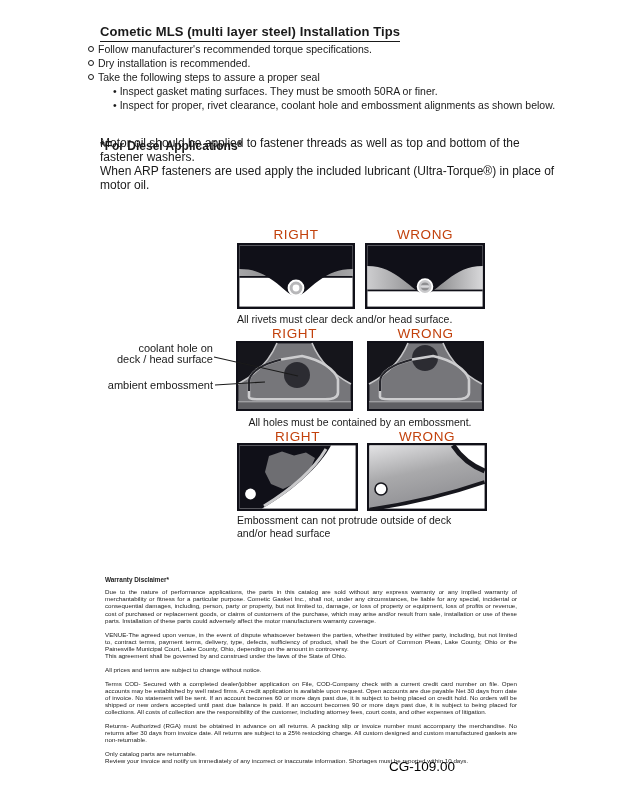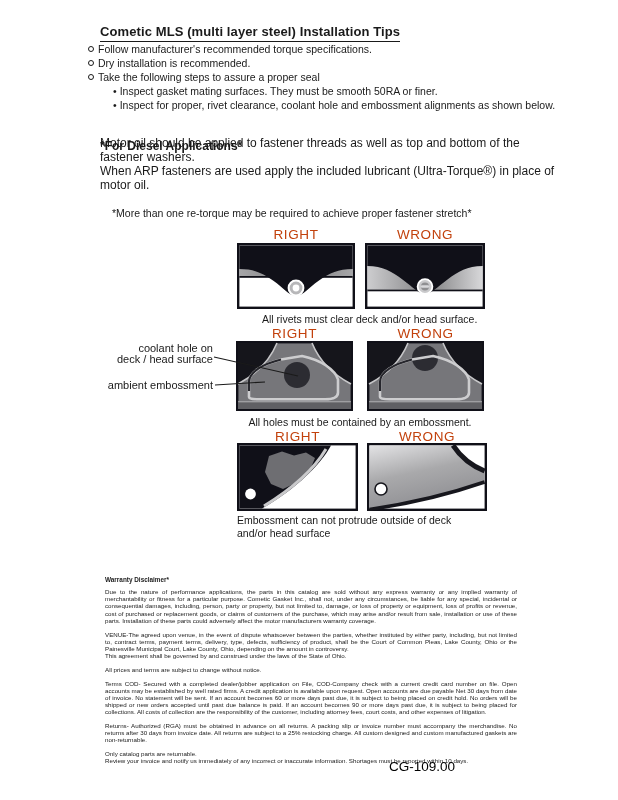--- a/index.html
+++ b/index.html
@@ -60,21 +60,20 @@
     </div>
     <div class="bullet-row sub">
       <span class="dot">•</span>
       <span>Inspect for proper, rivet clearance, coolant hole and embossment alignments as shown below.</span>
     </div>
   </div>
 
   <div class="abs diesel-h" style="left:100px;top:118px;">*For Diesel Applications*</div>
   <div class="abs body-txt pre" style="left:100px;top:136px;width:460px;">Motor oil should be applied to fastener threads as well as top and bottom of the fastener washers.
 When ARP fasteners are used apply the included lubricant (Ultra-Torque®) in place of motor oil.</div>
-  <div class="abs note" style="left:112px;top:207px;width:460px;">*More than one re-torque may be required to achieve proper fastener stretch*</div>
 
   <div class="abs rw-label" style="left:237px;top:227px;width:118px;">RIGHT</div>
   <div class="abs rw-label" style="left:365px;top:227px;width:120px;">WRONG</div>
 
   <div class="abs" style="left:237px;top:243px;">
     <svg width="118" height="66" viewBox="0 0 118 66">
       <defs>
         <linearGradient id="r1g" x1="0" y1="0" x2="1" y2="0">
           <stop offset="0" stop-color="#a6a6a8"></stop>
             <stop offset="0.5" stop-color="#7c7c7e"></stop>
@@ -103,21 +102,21 @@
       <rect x="1.2" y="1.2" width="117.6" height="63.6" fill="#ffffff" stroke="#101018" stroke-width="2.4"></rect>
       <rect x="2.4" y="23" width="115.2" height="23.5" fill="url(#r1w)"></rect>
       <rect x="2.4" y="46.5" width="115.2" height="1.8" fill="#101018"></rect>
       <path d="M2.4,2.4 H117.6 V23 C102,23 93.5,28.5 82.5,36.5 C71.5,44.5 67,50.5 60,50.5 C53,50.5 48.5,44.5 37.5,36.5 C26.5,28.5 18,23 2.4,23 Z" fill="#101018"></path>
       <circle cx="60" cy="43.5" r="7.4" fill="#c9c9cb" stroke="#ffffff" stroke-width="1.8"></circle>
       <circle cx="60" cy="43.5" r="4" fill="#8f8f91"></circle>
       <rect x="55.8" y="42.2" width="8.4" height="2.6" rx="1.3" fill="#d9d9db"></rect>
     </svg>
   </div>
 
-  <div class="abs caption" style="left:237px;top:313px;width:300px;margin-left:25px;">All rivets must clear deck and/or head surface.</div>
+  <div class="abs caption" style="left:237px;top:313px;width:300px;">All rivets must clear deck and/or head surface.</div>
 
   <div class="abs rw-label" style="left:236px;top:326px;width:117px;">RIGHT</div>
   <div class="abs rw-label" style="left:367px;top:326px;width:117px;">WRONG</div>
 
   <div class="abs side-label pre" style="left:110px;top:343px;width:103px;">coolant hole on
 deck / head surface</div>
   <div class="abs side-label" style="left:100px;top:380px;width:113px;">ambient embossment</div>
 
   <div class="abs" style="left:236px;top:341px;">
     <svg width="117" height="70" viewBox="0 0 117 70">

